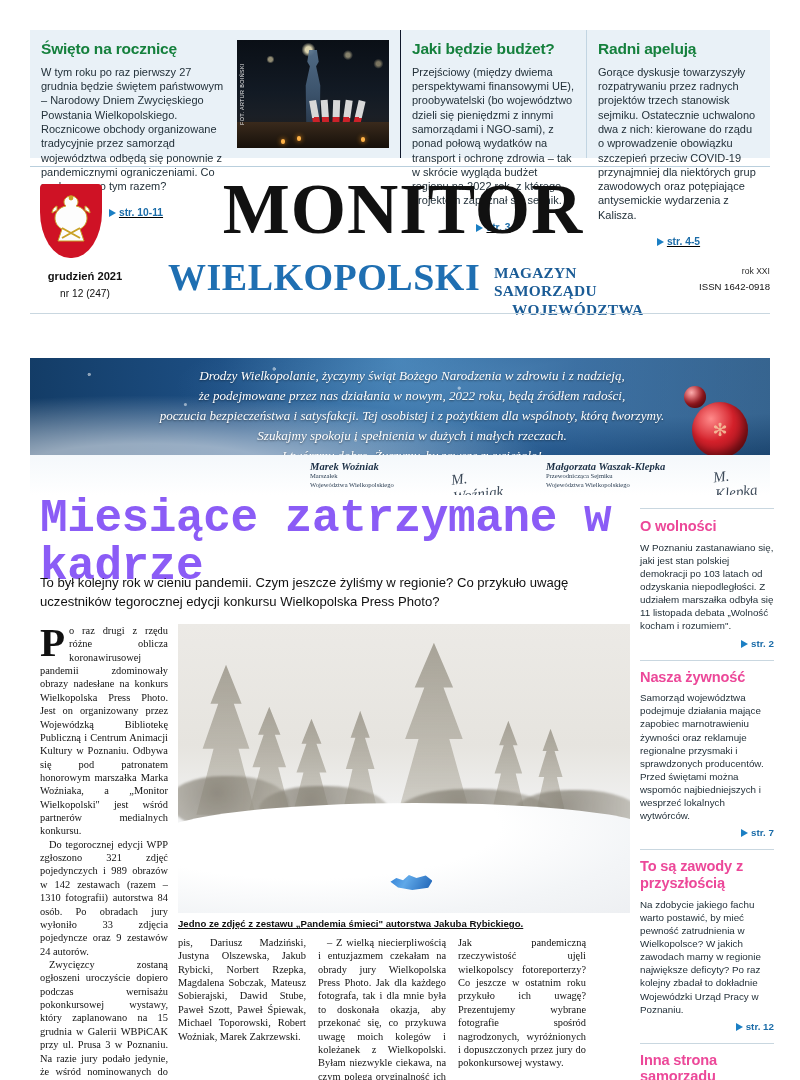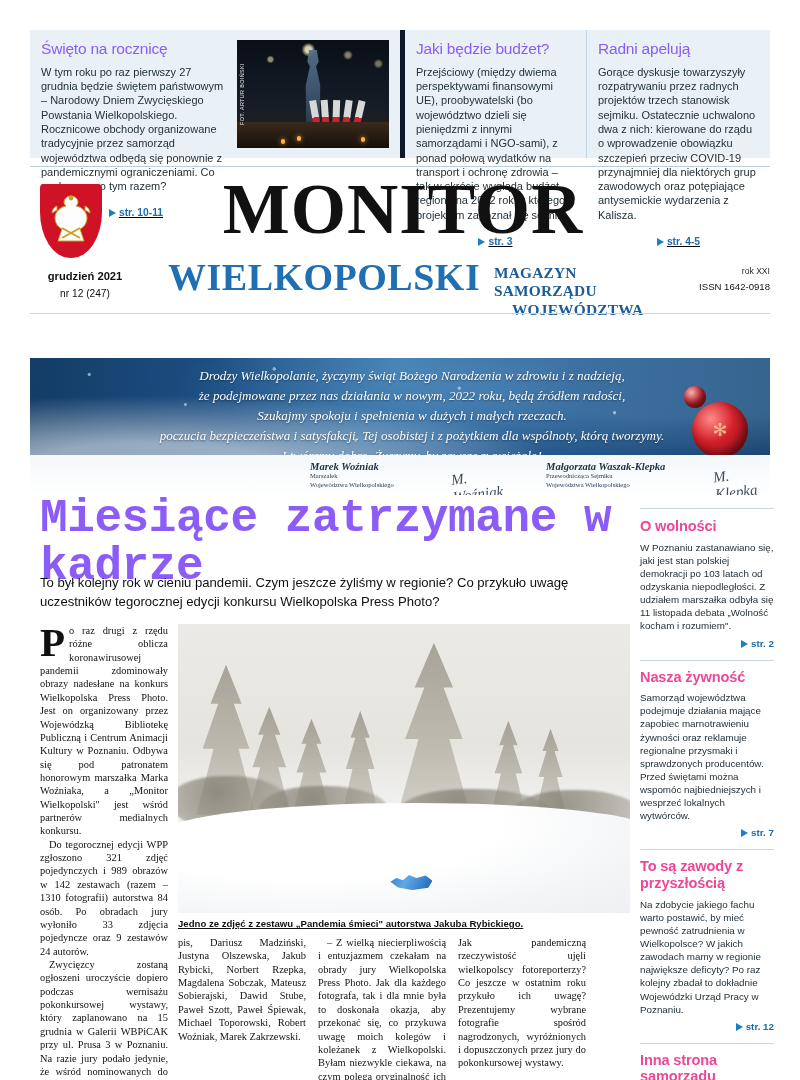--- a/index.html
+++ b/index.html
@@ -19,25 +19,25 @@
   }
   .teaser-bar::after{
     content:""; position:absolute; left:0; right:0; bottom:-9px; height:1px; background:#b9cfdd;
   }
   .teaser {
     position: relative;
     padding: 10px 11px 6px 11px;
   }
   .teaser-1 { width: 370px; display: flex; }
   .teaser-1 .txtcol { width: 196px; padding-right: 6px; }
-  .teaser-2 { width: 186px; border-left: 5px solid #0f172a; }
+  .teaser-2 { width: 186px; border-left: 1px solid #0f172a; }
   .teaser-3 { width: 184px; border-left: 1px solid #c2d5e2; }
 
   .teaser h2 {
-    color: #8b5cf6; font-size: 15.5px; font-weight: normal; line-height: 1.15;
+    color: #15803d; font-size: 15.5px; font-weight: bold; line-height: 1.15;
     margin-bottom: 7px; letter-spacing: -0.2px;
   }
   .teaser p {
     color: #23313a; font-size: 11px; line-height: 1.30; text-align: left;
   }
   .pgref {
     color: #1b6ca8; font-weight: bold; font-size: 10.3px; white-space: nowrap;
   }
   .pgline { text-align: center; margin-top: 9px; text-decoration: underline; }
   .tri {
@@ -337,22 +337,22 @@
     <div class="gr-snow"></div>
     <div class="bauble b1">
         <span class="snowflake">✻</span>
       </div>
     <div class="bauble b2"></div>
     <div class="bauble b3"></div>
     <div class="bauble b4"></div>
     <div class="gr-text">
       <div>Drodzy Wielkopolanie, życzymy świąt Bożego Narodzenia w zdrowiu i z nadzieją,</div>
       <div>że podejmowane przez nas działania w nowym, 2022 roku, będą źródłem radości,</div>
+      <div>poczucia bezpieczeństwa i satysfakcji. Tej osobistej i z pożytkiem dla wspólnoty, którą tworzymy.</div>
       <div>Szukajmy spokoju i spełnienia w dużych i małych rzeczach.</div>
-      <div>poczucia bezpieczeństwa i satysfakcji. Tej osobistej i z pożytkiem dla wspólnoty, którą tworzymy.</div>
       <div>I twórzmy dobro. Życzymy, by zawsze zwyciężało!</div>
     </div>
     <div class="gr-signs">
       <div class="sign-block" style="margin-left:280px; width:170px;">
         <div class="nm">Marek Woźniak</div>
         <div class="ttl">Marszałek</div>
         <div class="ttl">Województwa Wielkopolskiego</div>
         <div class="sg" style="left:142px; top:8px;">M. Woźniak</div>
       </div>
       <div class="sign-block" style="margin-left:66px; width:190px;">

